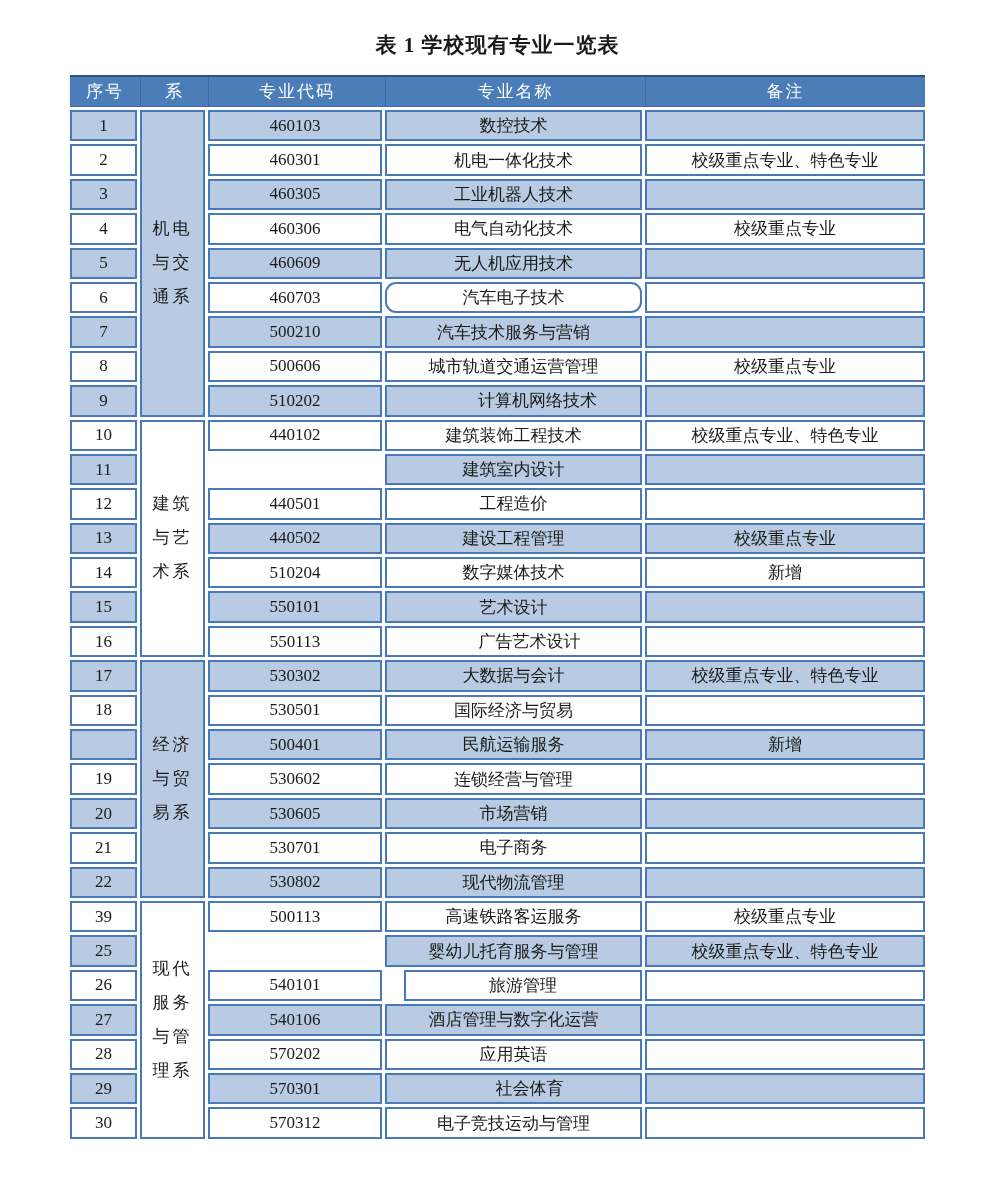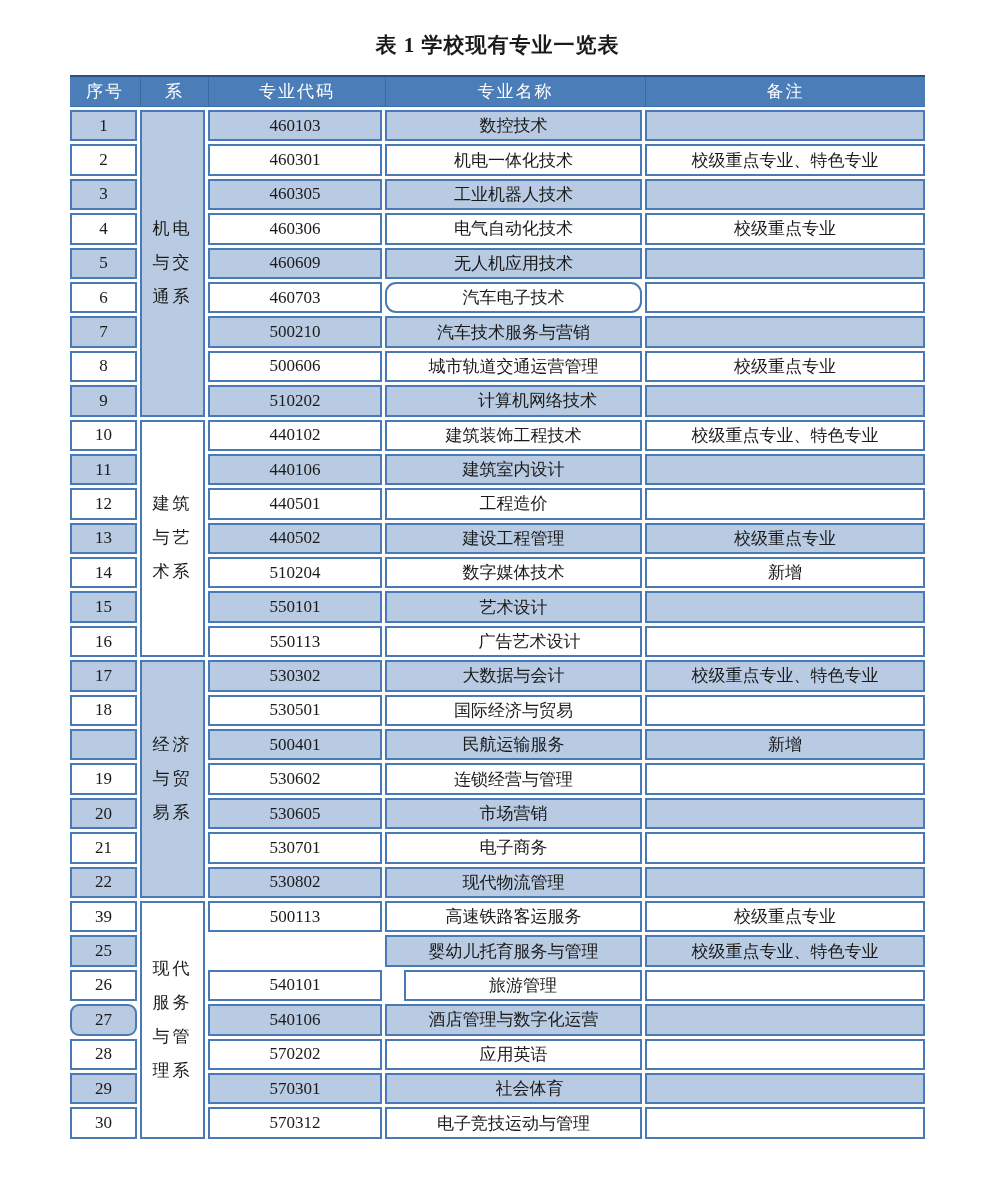--- a/index.html
+++ b/index.html
@@ -150,21 +150,20 @@
         <div class="cell dept white" style="grid-area: 10 / 2 / span 7;">
           <div class="dept-line">建筑</div>
           <div class="dept-line">与艺</div>
           <div class="dept-line">术系</div>
         </div>
         <div class="cell white" style="grid-area: 10 / 1;">10</div>
         <div class="cell white" style="grid-area: 10 / 3;">440102</div>
         <div class="cell white" style="grid-area: 10 / 4;">建筑装饰工程技术</div>
         <div class="cell white" style="grid-area: 10 / 5;">校级重点专业、特色专业</div>
         <div class="cell blue" style="grid-area: 11 / 1;">11</div>
-        <div class="cell blue" style="grid-area: 11 / 3;">440106</div>
         <div class="cell blue" style="grid-area: 11 / 4;">建筑室内设计</div>
         <div class="cell blue" style="grid-area: 11 / 5;"></div>
         <div class="cell white" style="grid-area: 12 / 1;">12</div>
         <div class="cell white" style="grid-area: 12 / 3;">440501</div>
         <div class="cell white" style="grid-area: 12 / 4;">工程造价</div>
         <div class="cell white" style="grid-area: 12 / 5;"></div>
         <div class="cell blue" style="grid-area: 13 / 1;">13</div>
         <div class="cell blue" style="grid-area: 13 / 3;">440502</div>
         <div class="cell blue" style="grid-area: 13 / 4;">建设工程管理</div>
         <div class="cell blue" style="grid-area: 13 / 5;">校级重点专业</div>
@@ -223,21 +222,21 @@
         <div class="cell white" style="grid-area: 24 / 3;">500113</div>
         <div class="cell white" style="grid-area: 24 / 4;">高速铁路客运服务</div>
         <div class="cell white" style="grid-area: 24 / 5;">校级重点专业</div>
         <div class="cell blue" style="grid-area: 25 / 1;">25</div>
         <div class="cell blue" style="grid-area: 25 / 4;">婴幼儿托育服务与管理</div>
         <div class="cell blue" style="grid-area: 25 / 5;">校级重点专业、特色专业</div>
         <div class="cell white" style="grid-area: 26 / 1;">26</div>
         <div class="cell white" style="grid-area: 26 / 3;">540101</div>
         <div class="cell white" style="grid-area: 26 / 4; margin-left: 19px;">旅游管理</div>
         <div class="cell white" style="grid-area: 26 / 5;"></div>
-        <div class="cell blue" style="grid-area: 27 / 1; border-radius: 9px;">27</div>
+        <div class="cell blue" style="grid-area: 27 / 1;">27</div>
         <div class="cell blue" style="grid-area: 27 / 3;">540106</div>
         <div class="cell blue" style="grid-area: 27 / 4;">酒店管理与数字化运营</div>
         <div class="cell blue" style="grid-area: 27 / 5;"></div>
         <div class="cell white" style="grid-area: 28 / 1;">28</div>
         <div class="cell white" style="grid-area: 28 / 3;">570202</div>
         <div class="cell white" style="grid-area: 28 / 4;">应用英语</div>
         <div class="cell white" style="grid-area: 28 / 5;"></div>
         <div class="cell blue" style="grid-area: 29 / 1;">29</div>
         <div class="cell blue" style="grid-area: 29 / 3;">570301</div>
         <div class="cell blue" style="grid-area: 29 / 4; padding-left: 32px;">社会体育</div>

